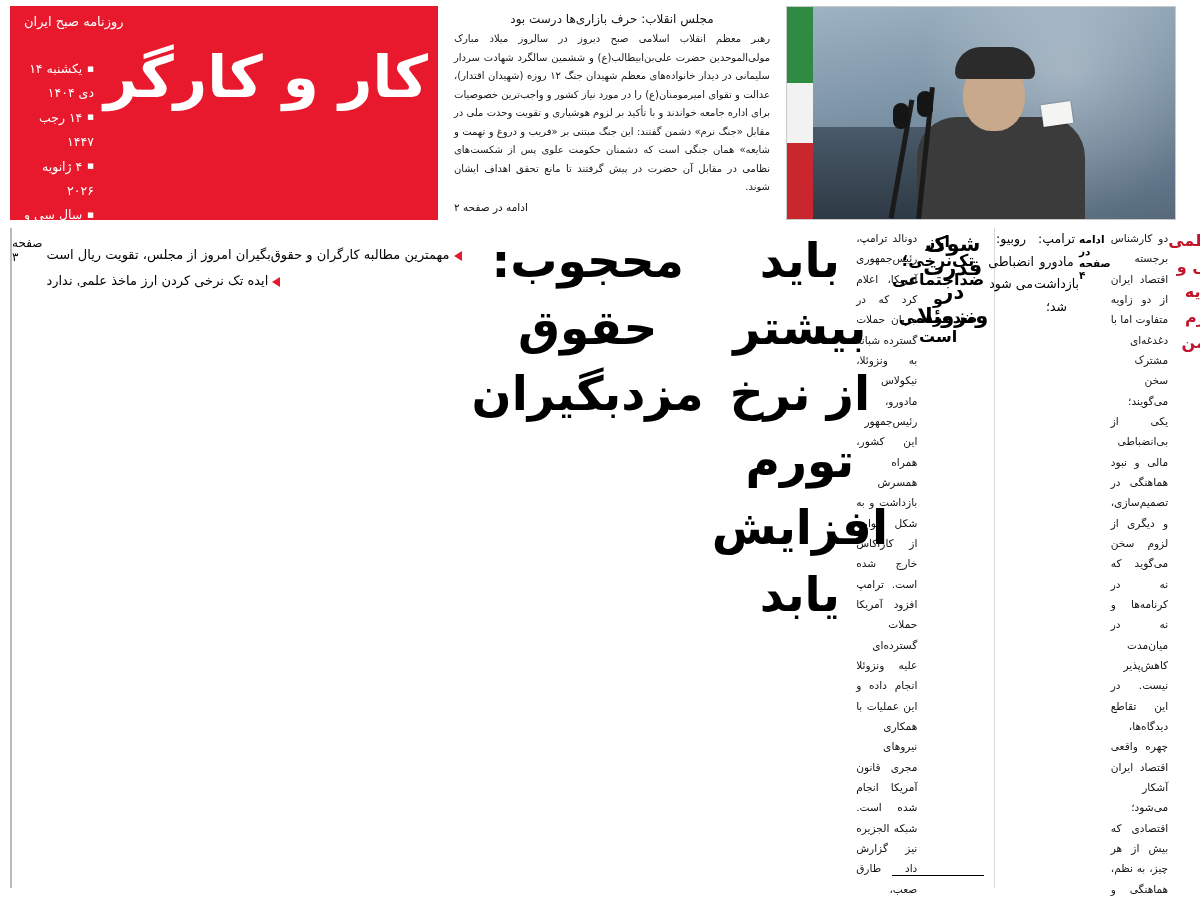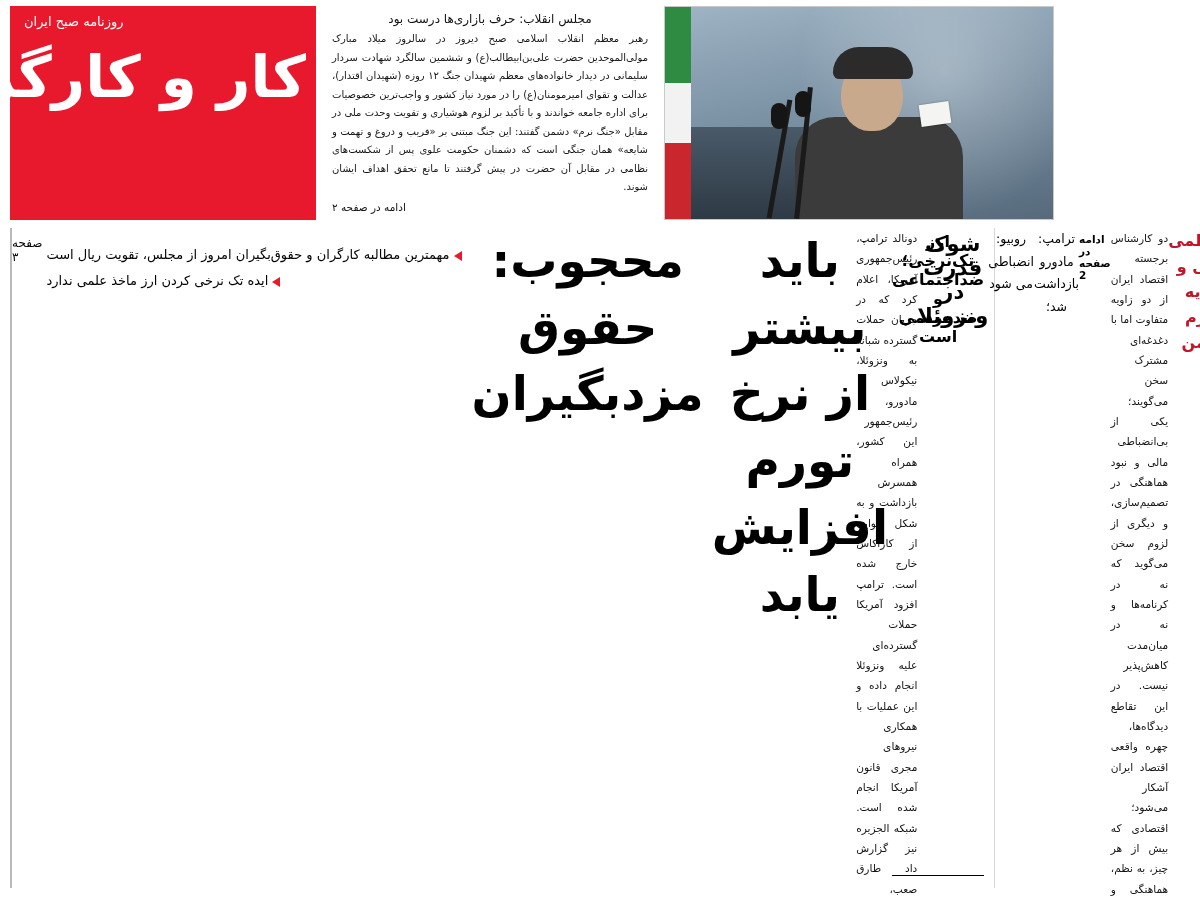--- a/index.html
+++ b/index.html
@@ -20,21 +20,21 @@
   .topbar {
     display: flex;
     flex-direction: row-reverse;
     align-items: stretch;
     height: 214px;
     gap: 8px;
   }
 
   
   .masthead {
-    width: 306px;
+    width: 428px;
     background: #e8192c;
     color: #fff;
     position: relative;
     display: flex;
     flex-direction: column;
     justify-content: space-between;
     padding: 6px 10px 4px 10px;
   }
   .masthead-top {
     text-align: left;
@@ -483,21 +483,21 @@
         <div class="fp-panel"></div>
 
         <div class="fp-caption">کار و کارگر</div>
       </div>
     </div>
 
     <div class="side-col">
       <div class="side-kicker">چرا اصلاحات اقتصادی در حد شعار باقی می‌ماند</div>
       <div class="side-sub">بی‌نظمی مالی و سایه تورم مزمن</div>
       <div class="side-body">دو کارشناس برجسته اقتصاد ایران از دو زاویه متفاوت اما با دغدغه‌ای مشترک سخن می‌گویند؛ یکی از بی‌انضباطی مالی و نبود هماهنگی در تصمیم‌سازی، و دیگری از لزوم سخن می‌گوید که نه در کرنامه‌ها و نه در میان‌مدت کاهش‌پذیر نیست. در این تقاطع دیدگاه‌ها، چهره واقعی اقتصاد ایران آشکار می‌شود؛ اقتصادی که بیش از هر چیز، به نظم، هماهنگی و شجاعت در تصمیم‌ها نیاز دارد. هر بار که مدیری در یکی از نهادهای اقتصادی کشور جابه‌جا می‌شود، موجی از امید روانی در جامعه شکل می‌گیرد؛ امیدی به تغییر، به اصلاح، به ثبات. اما تجربه ثابت کرده است که این تغییرات ظاهری بدون اصلاحات ساختاری و انضباط مالی، راه‌به جایی نمی‌برند. امروز اقتصاد ایران به نقطه‌ای رسیده که دیگر نه دستور و شعار، بلکه تنها با واقعی‌سازی قیمت‌ها، هماهنگی نهادی و شفافیت مالی می‌توان از آن به مسیر رشد بازگردد. این همان نکته‌ای است که فردین آقابزرگی، کارشناس اقتصادی، با صراحت بیان می‌کند؛ او می‌گوید نبود انضباط مالی و فقدان هماهنگی در سطح تصمیم‌سازی، اصلی‌ترین مانع اصلاحات در اقتصاد ایران است. و در سوی دیگر، حسین درودیان، استاد دانشگاه هشدار می‌دهد که تورم ساختاری کشور در کوتاه‌مدت و حتی میان‌مدت کاهش نخواهد یافت، مگر آنکه آسیب‌های ناشی از آن مدیریت شود.</div>
-      <div class="side-cont">ادامه در صفحه 2</div>
+      <div class="side-cont">ادامه در صفحه ۴</div>
 
       <div class="hr-thin"></div>
 
       <div class="side-kicker2">ترامپ: مادورو بازداشت شد؛</div>
       <div class="side-kicker2">روبیو: انضباطی می شود</div>
       <div class="side-title2">شوک قدرت در ونزوئلا</div>
       <div class="side-body">دونالد ترامپ، رئیس‌جمهوری آمریکا، اعلام کرد که در جریان حملات گسترده شبانه به ونزوئلا، نیکولاس مادورو، رئیس‌جمهور این کشور، همراه همسرش بازداشت و به شکل هوایی از کاراکاس خارج شده است. ترامپ افزود آمریکا حملات گسترده‌ای علیه ونزوئلا انجام داده و این عملیات با همکاری نیروهای مجری قانون آمریکا انجام شده است. شبکه الجزیره نیز گزارش داد طارق صعب، دادستان کل ونزوئلا ربوده شدن مادورو را محکوم کرده و خواستار آزادی او شد و به این ترتیب بازداشت وی تایید می شود. شبکه خبری سی ان ان در گزارش خود اعلام کرد: اولین انفجار در حدود ساعت ۱۵۰ بامداد دیروزشنبه به وقت محلی روی داده و خبرنگاران حاضر در محل اعلام کردند شدت انفجارها به حدی بوده که شیشه‌های ساختمان‌ها لرزیده و پس از آن صدای پرواز هواپیماها در آسمان شنیده شد.</div>
     </div>
 
   </div>

